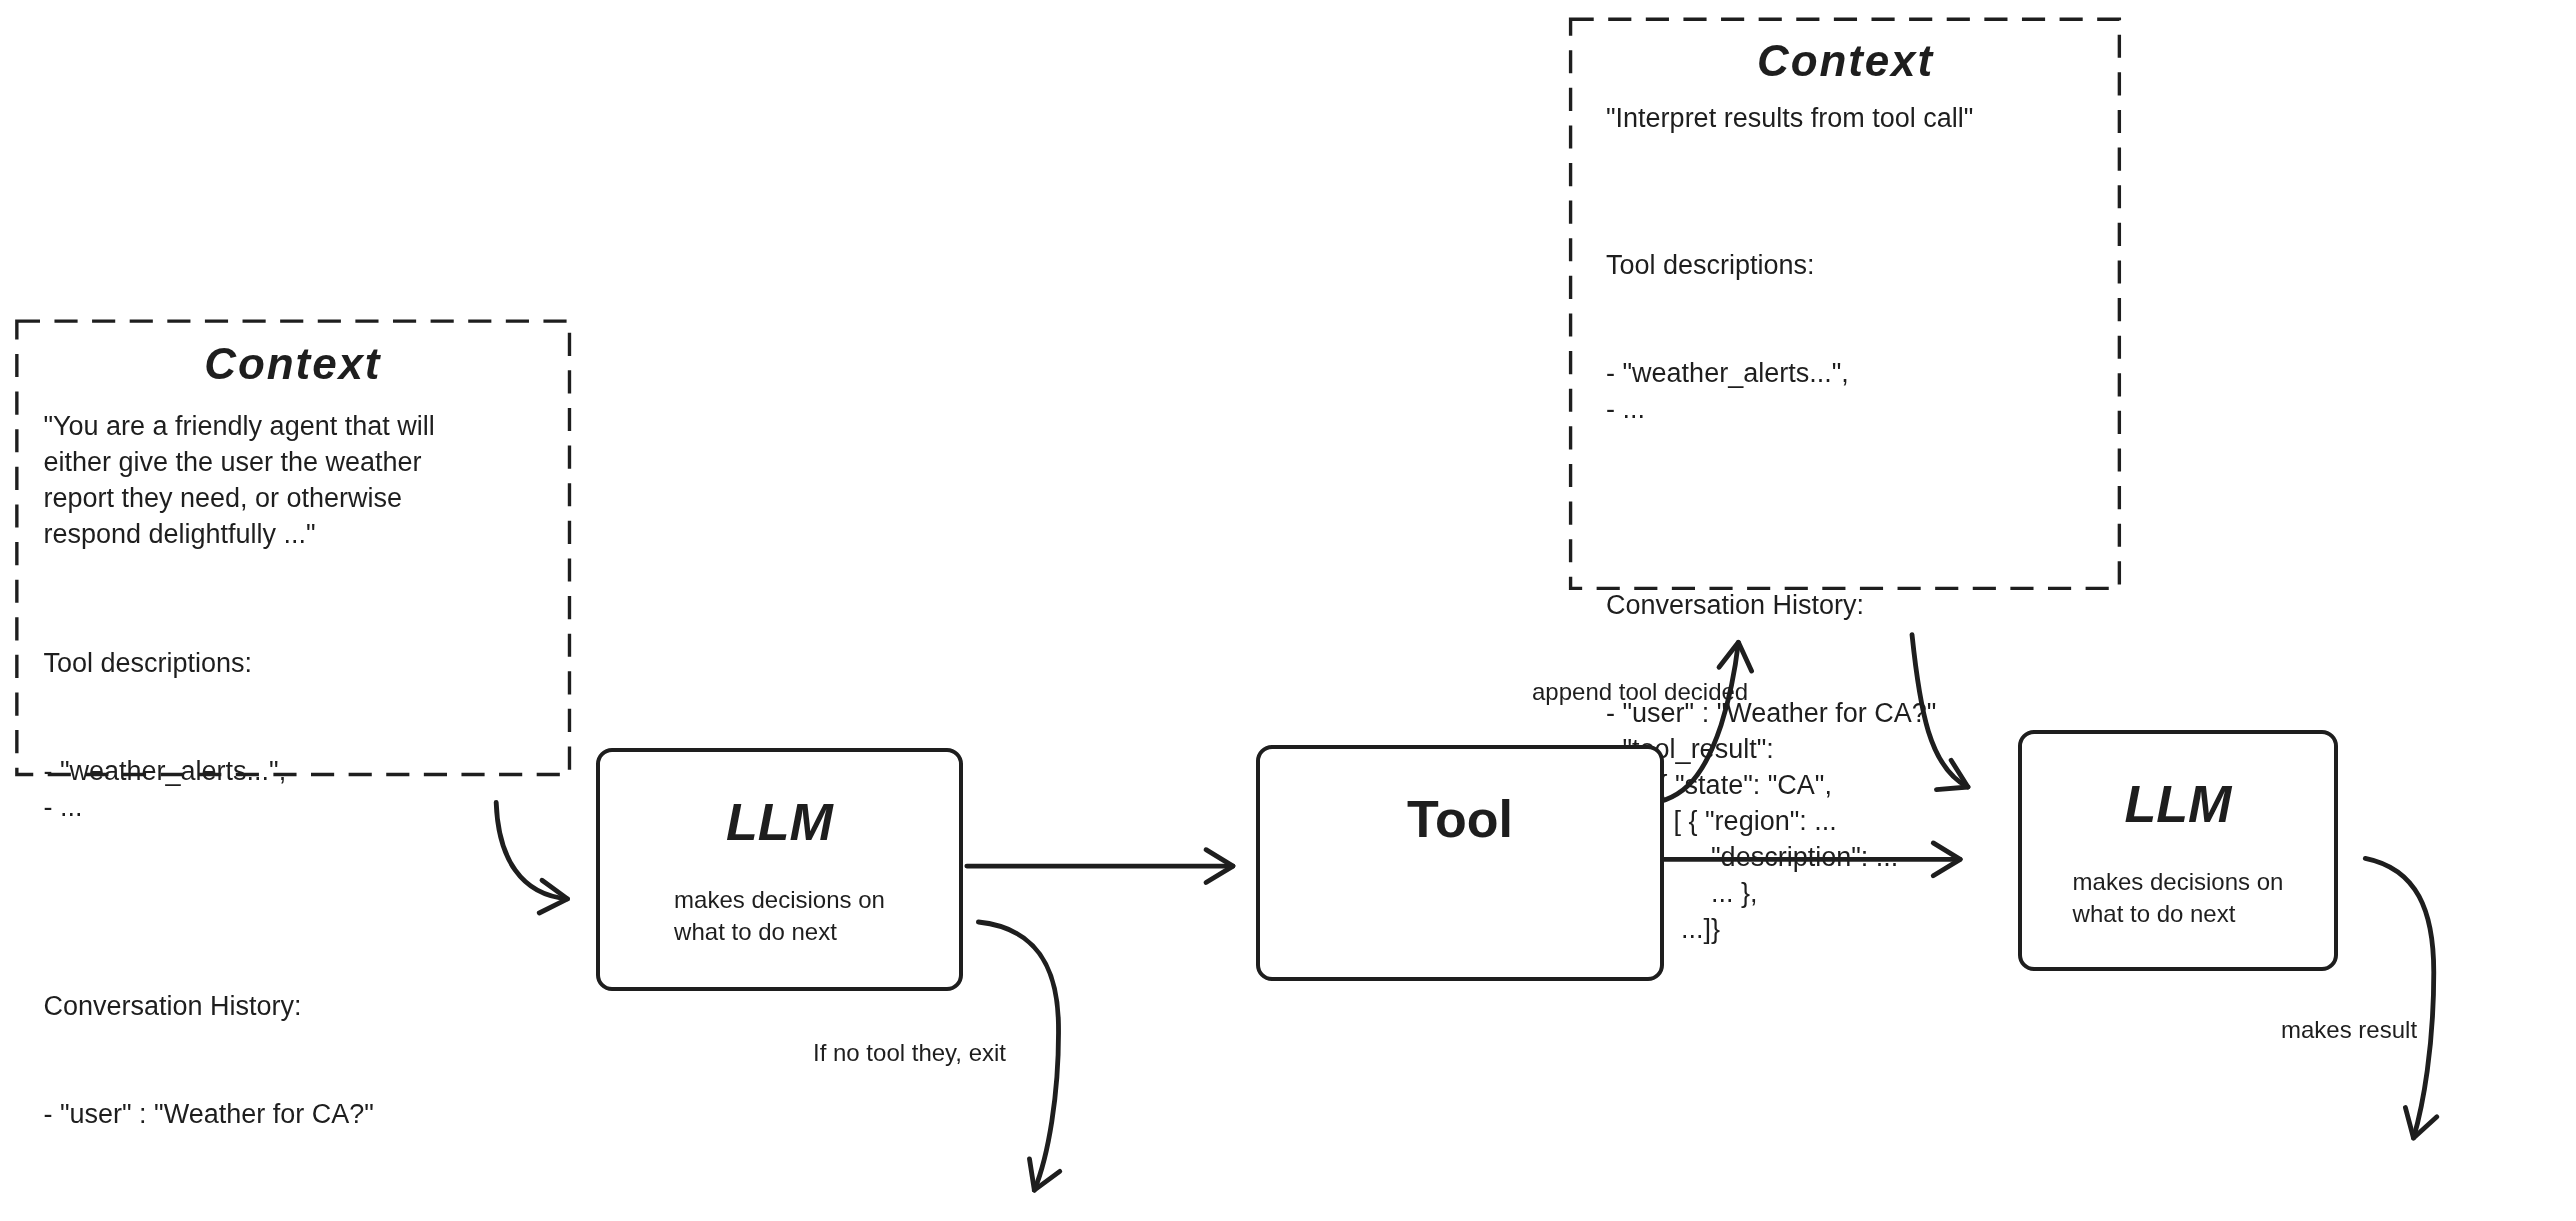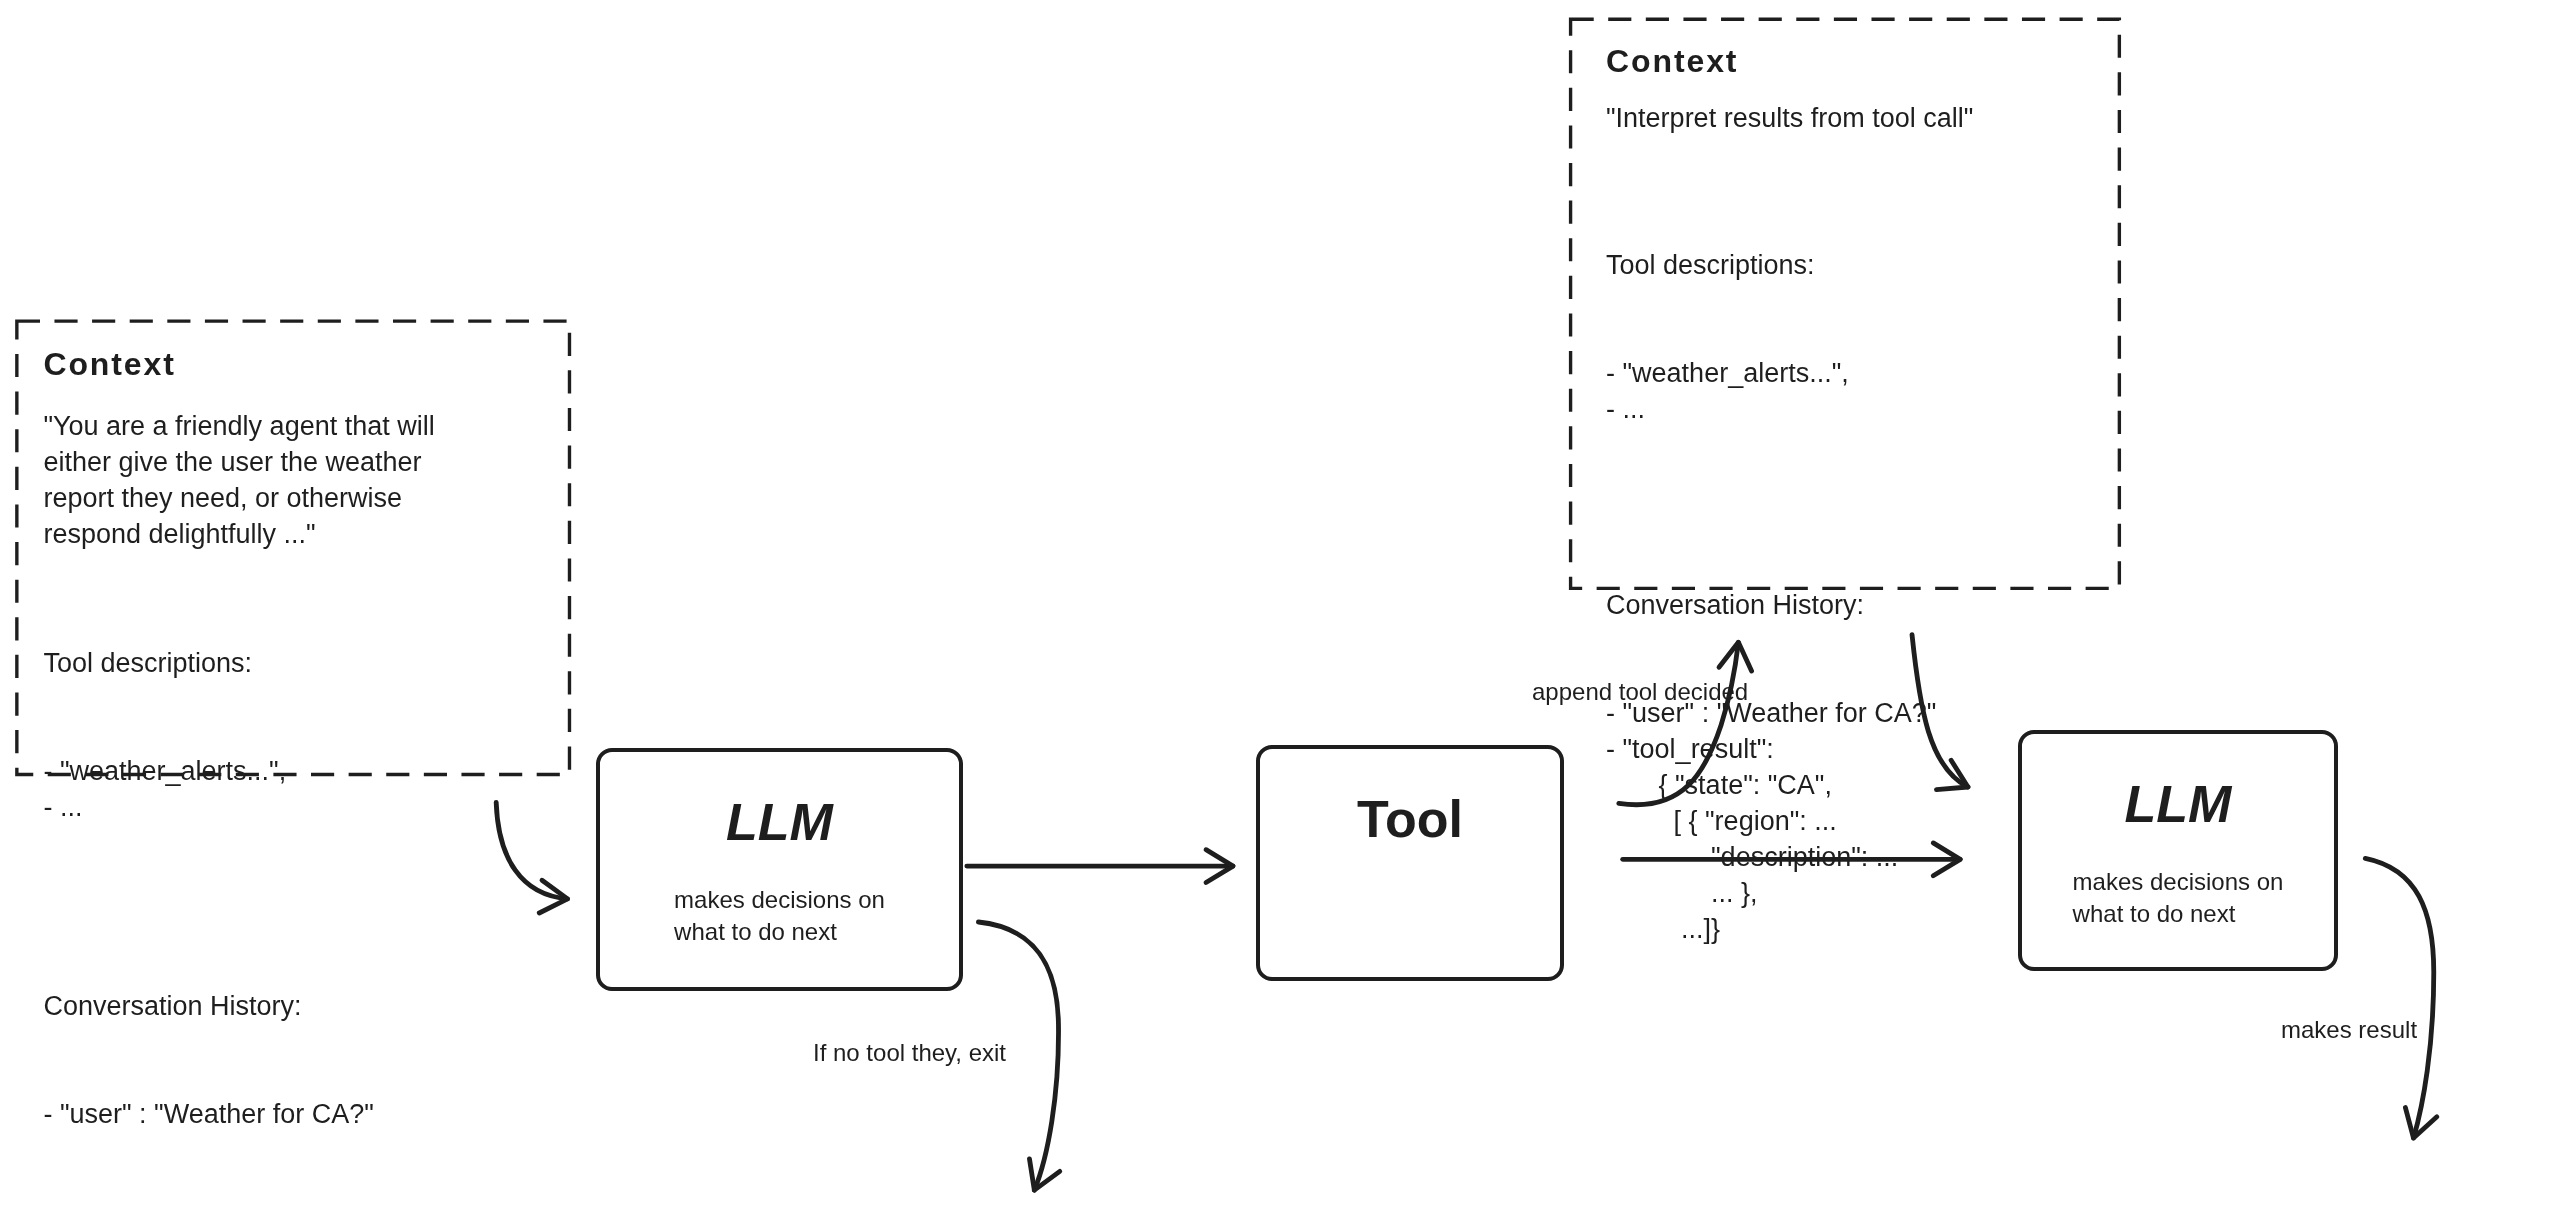--- a/index.html
+++ b/index.html
@@ -17,25 +17,26 @@
     left: 0; top: 0;
     width: 2576px; height: 1221px;
     pointer-events: none;
   }
   .ctx {
     position: absolute;
     box-sizing: border-box;
     background: transparent;
   }
   .ctx-title {
-    text-align: left;
-    font-size: 32px;
+    text-align: center;
+    font-size: 44px;
     font-weight: bold;
     letter-spacing: 1.9px;
     line-height: 56px;
+    font-style: italic;
   }
   .ctx-body {
     font-size: 27px;
     line-height: 36px;
     white-space: pre-wrap;
   }
   #ctx-left { left: 16.4px; top: 321px; width: 553px; height: 453px; padding: 15.4px 27px; }
   #ctx-left .ctx-title { margin-bottom: 15.4px; }
   #ctx-left .para { margin-bottom: 21px; }
   #ctx-left .tools { margin-bottom: 19.3px; }
@@ -45,21 +46,21 @@
   #ctx-top .tools { margin-bottom: 15.4px; }
   .node {
     position: absolute;
     box-sizing: border-box;
     background: #ffffff;
     border: 4.8px solid #1e1e1e;
     border-radius: 16px;
     text-align: center;
   }
   #node-llm-1 { left: 596px; top: 748px; width: 367px; height: 243px; }
-  #node-tool  { left: 1256px; top: 745px; width: 308px; height: 236px; }
+  #node-tool  { left: 1256px; top: 745px; width: 408px; height: 236px; }
   #node-llm-2 { left: 2018px; top: 730px; width: 320px; height: 241px; }
   .node-title {
     font-size: 52px;
     font-weight: bold;
     line-height: 58px;
     margin-top: 41px;
   }
   .node-title.slant { font-style: italic; }
   .node-sub {
     display: inline-block;

